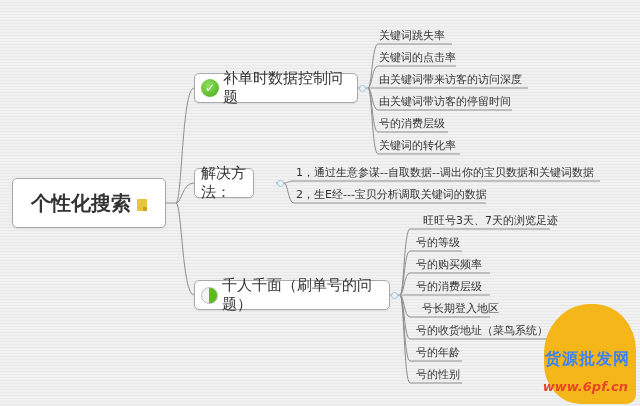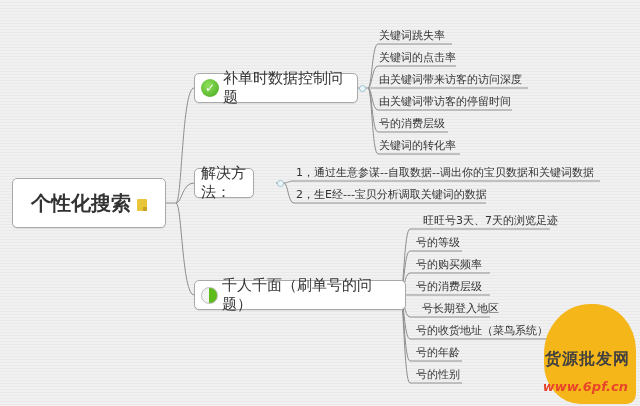--- a/index.html
+++ b/index.html
@@ -22,21 +22,21 @@
   }
   .root .note-icon {
     width:10px; height:12px; background:#e8c63a; border-radius:1px; position:relative; top:2px;
   }
   .root .note-icon::after {
     content:""; position:absolute; right:0; bottom:0; width:4px; height:4px; background:#c9a420;
   }
   .topic { font-size:15px; color:#333; padding:0 6px; height:30px; gap:4px; }
   .t1 { left:194px; top:73px; width:164px; }
   .t2 { left:194px; top:168px; width:60px; font-size:15px; }
-  .t3 { left:194px; top:280px; width:212px; }
+  .t3 { left:194px; top:280px; width:196px; }
   .icon-check {
     width:18px; height:18px; border-radius:50%;
     background: radial-gradient(circle at 40% 35%, #8fe05a, #45a81c);
     display:flex; align-items:center; justify-content:center; color:#fff; font-size:12px; font-weight:bold;
     flex:none;
   }
   .icon-half {
     width:17px; height:17px; border-radius:50%; border:1px solid #bbb; box-sizing:border-box;
     background: linear-gradient(90deg, #f4f4f4 50%, #5dbb1a 50%); flex:none;
   }
@@ -44,21 +44,21 @@
     position:absolute; font-size:11px; color:#333; white-space:nowrap; line-height:14px;
   }
   .watermark {
     position:absolute; right:0; bottom:0; width:140px; height:106px;
   }
   .wm-head {
     position:absolute; right:4px; bottom:2px; width:92px; height:100px;
     background:#f5b619; border-radius:50% 46% 10% 40%;
   }
   .wm-text1 {
-    position:absolute; right:10px; bottom:36px; font-size:16px; color:#404040; font-weight:bold; letter-spacing:1px;
+    position:absolute; right:10px; bottom:36px; font-size:16px; color:#3b82f6; font-weight:bold; letter-spacing:1px;
   }
   .wm-text2 {
     position:absolute; right:12px; bottom:12px; font-size:13px; color:#e8462a; font-weight:bold; font-style:italic;
   }
   .collapse-dot {
     position:absolute; width:7px; height:7px; border-radius:50%; border:1px solid #9cc3d6; background:#eef6fa; box-sizing:border-box;
   }
 </style>
 </head>
 <body>

